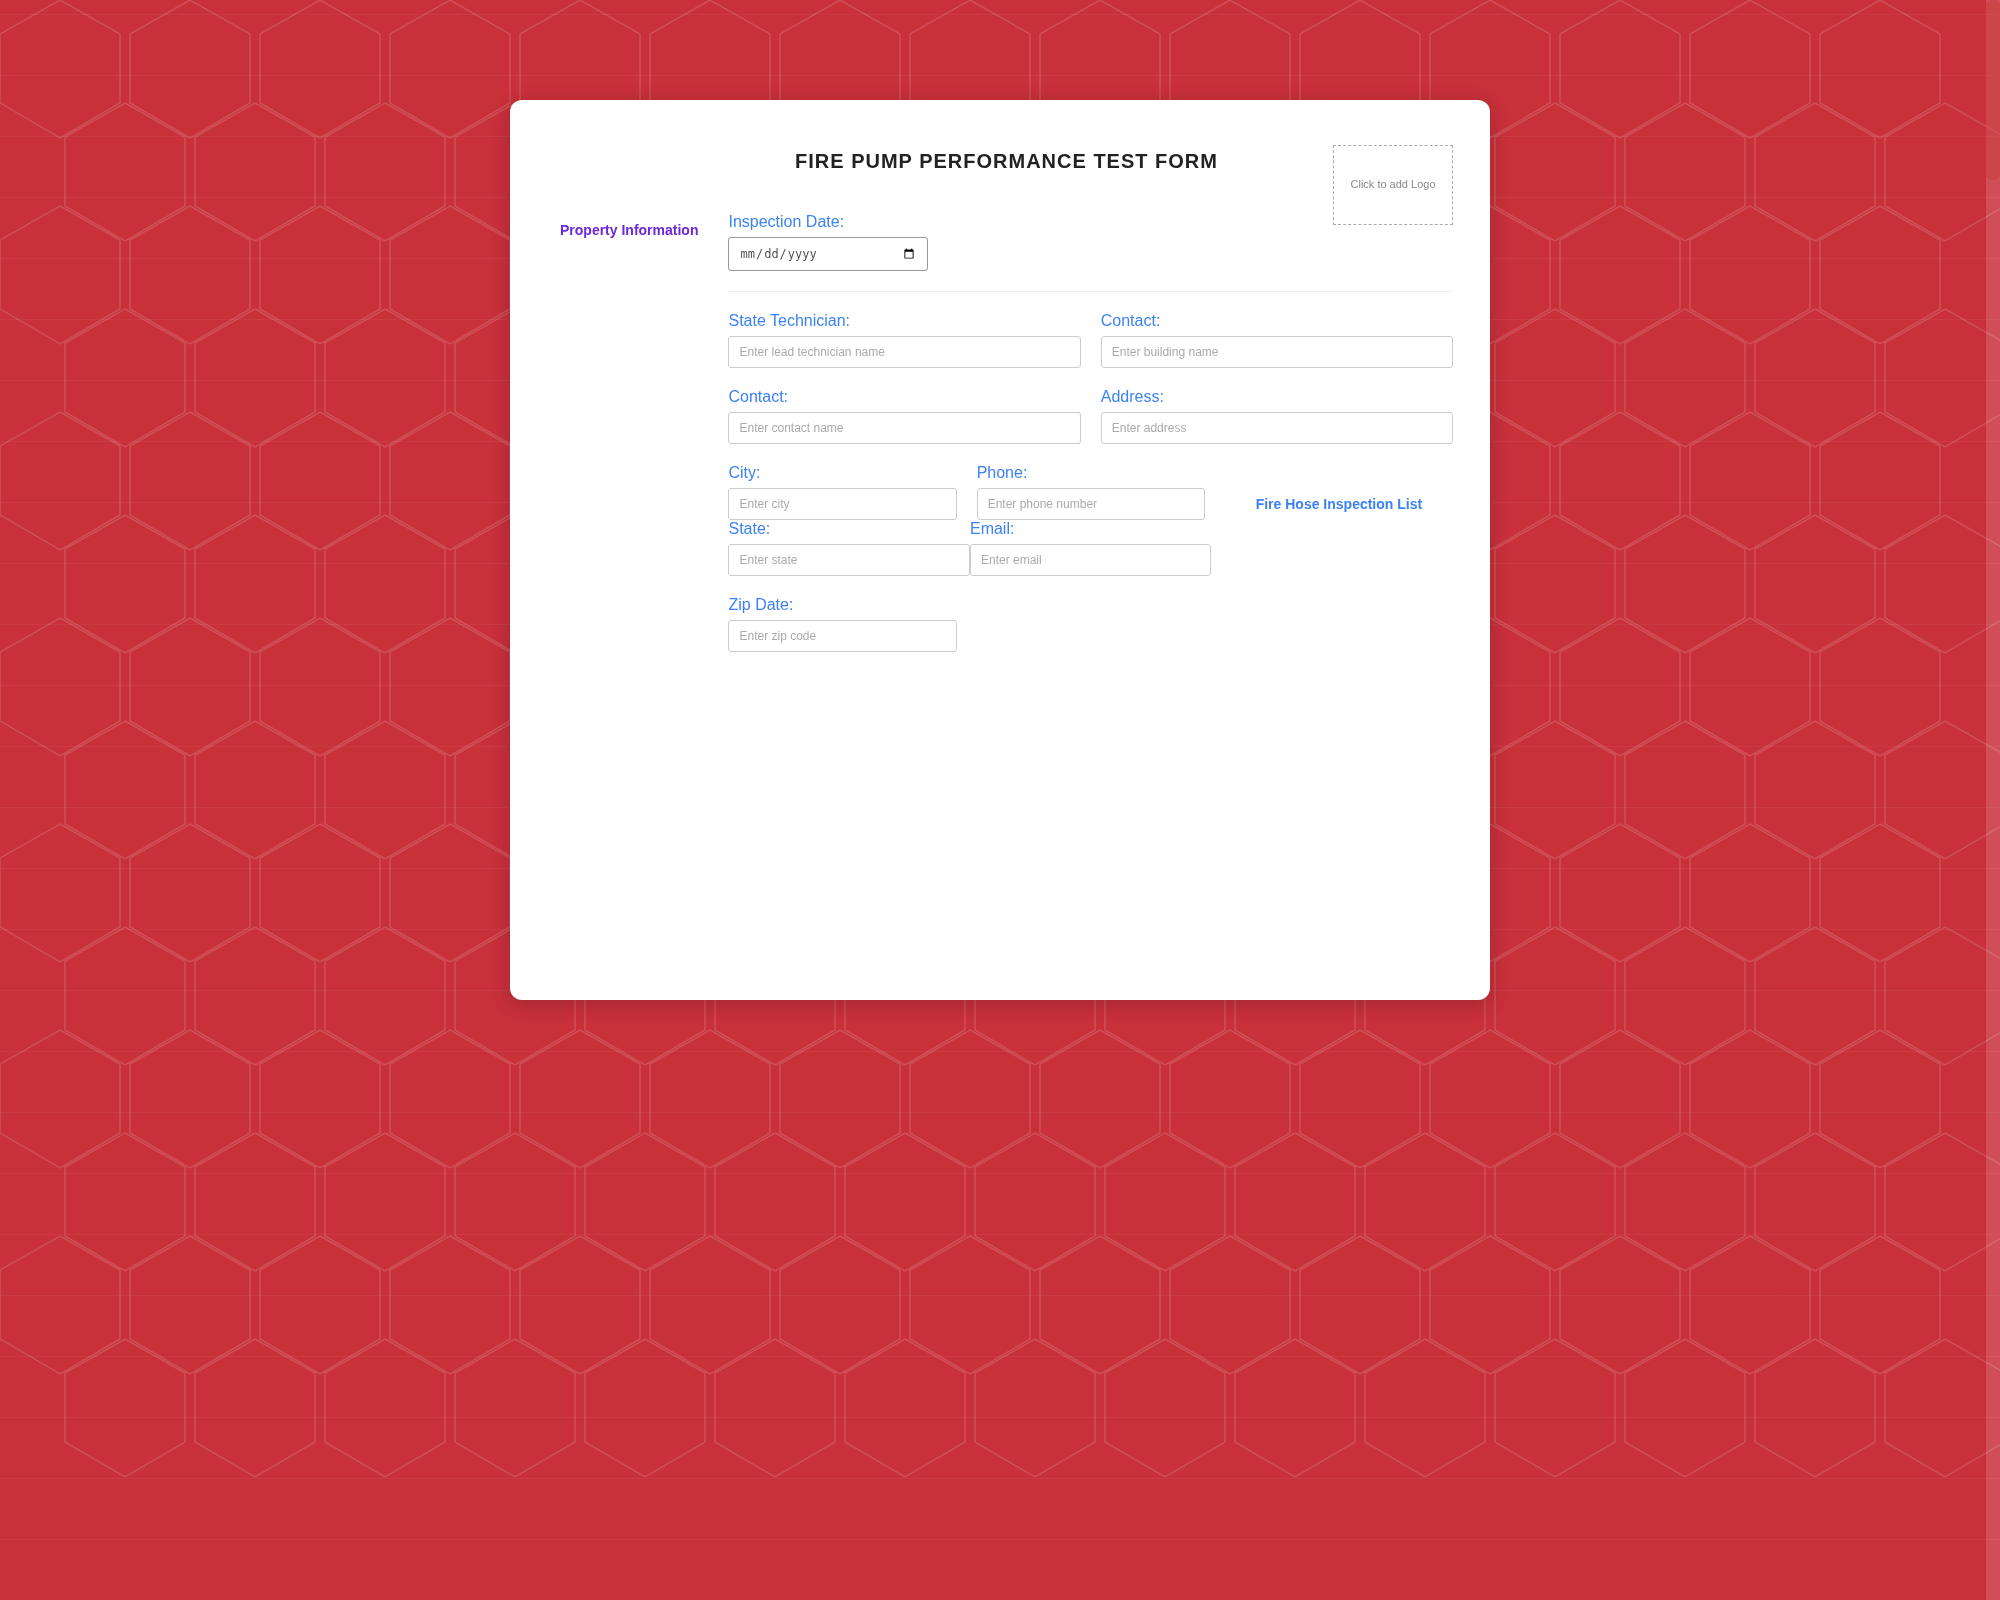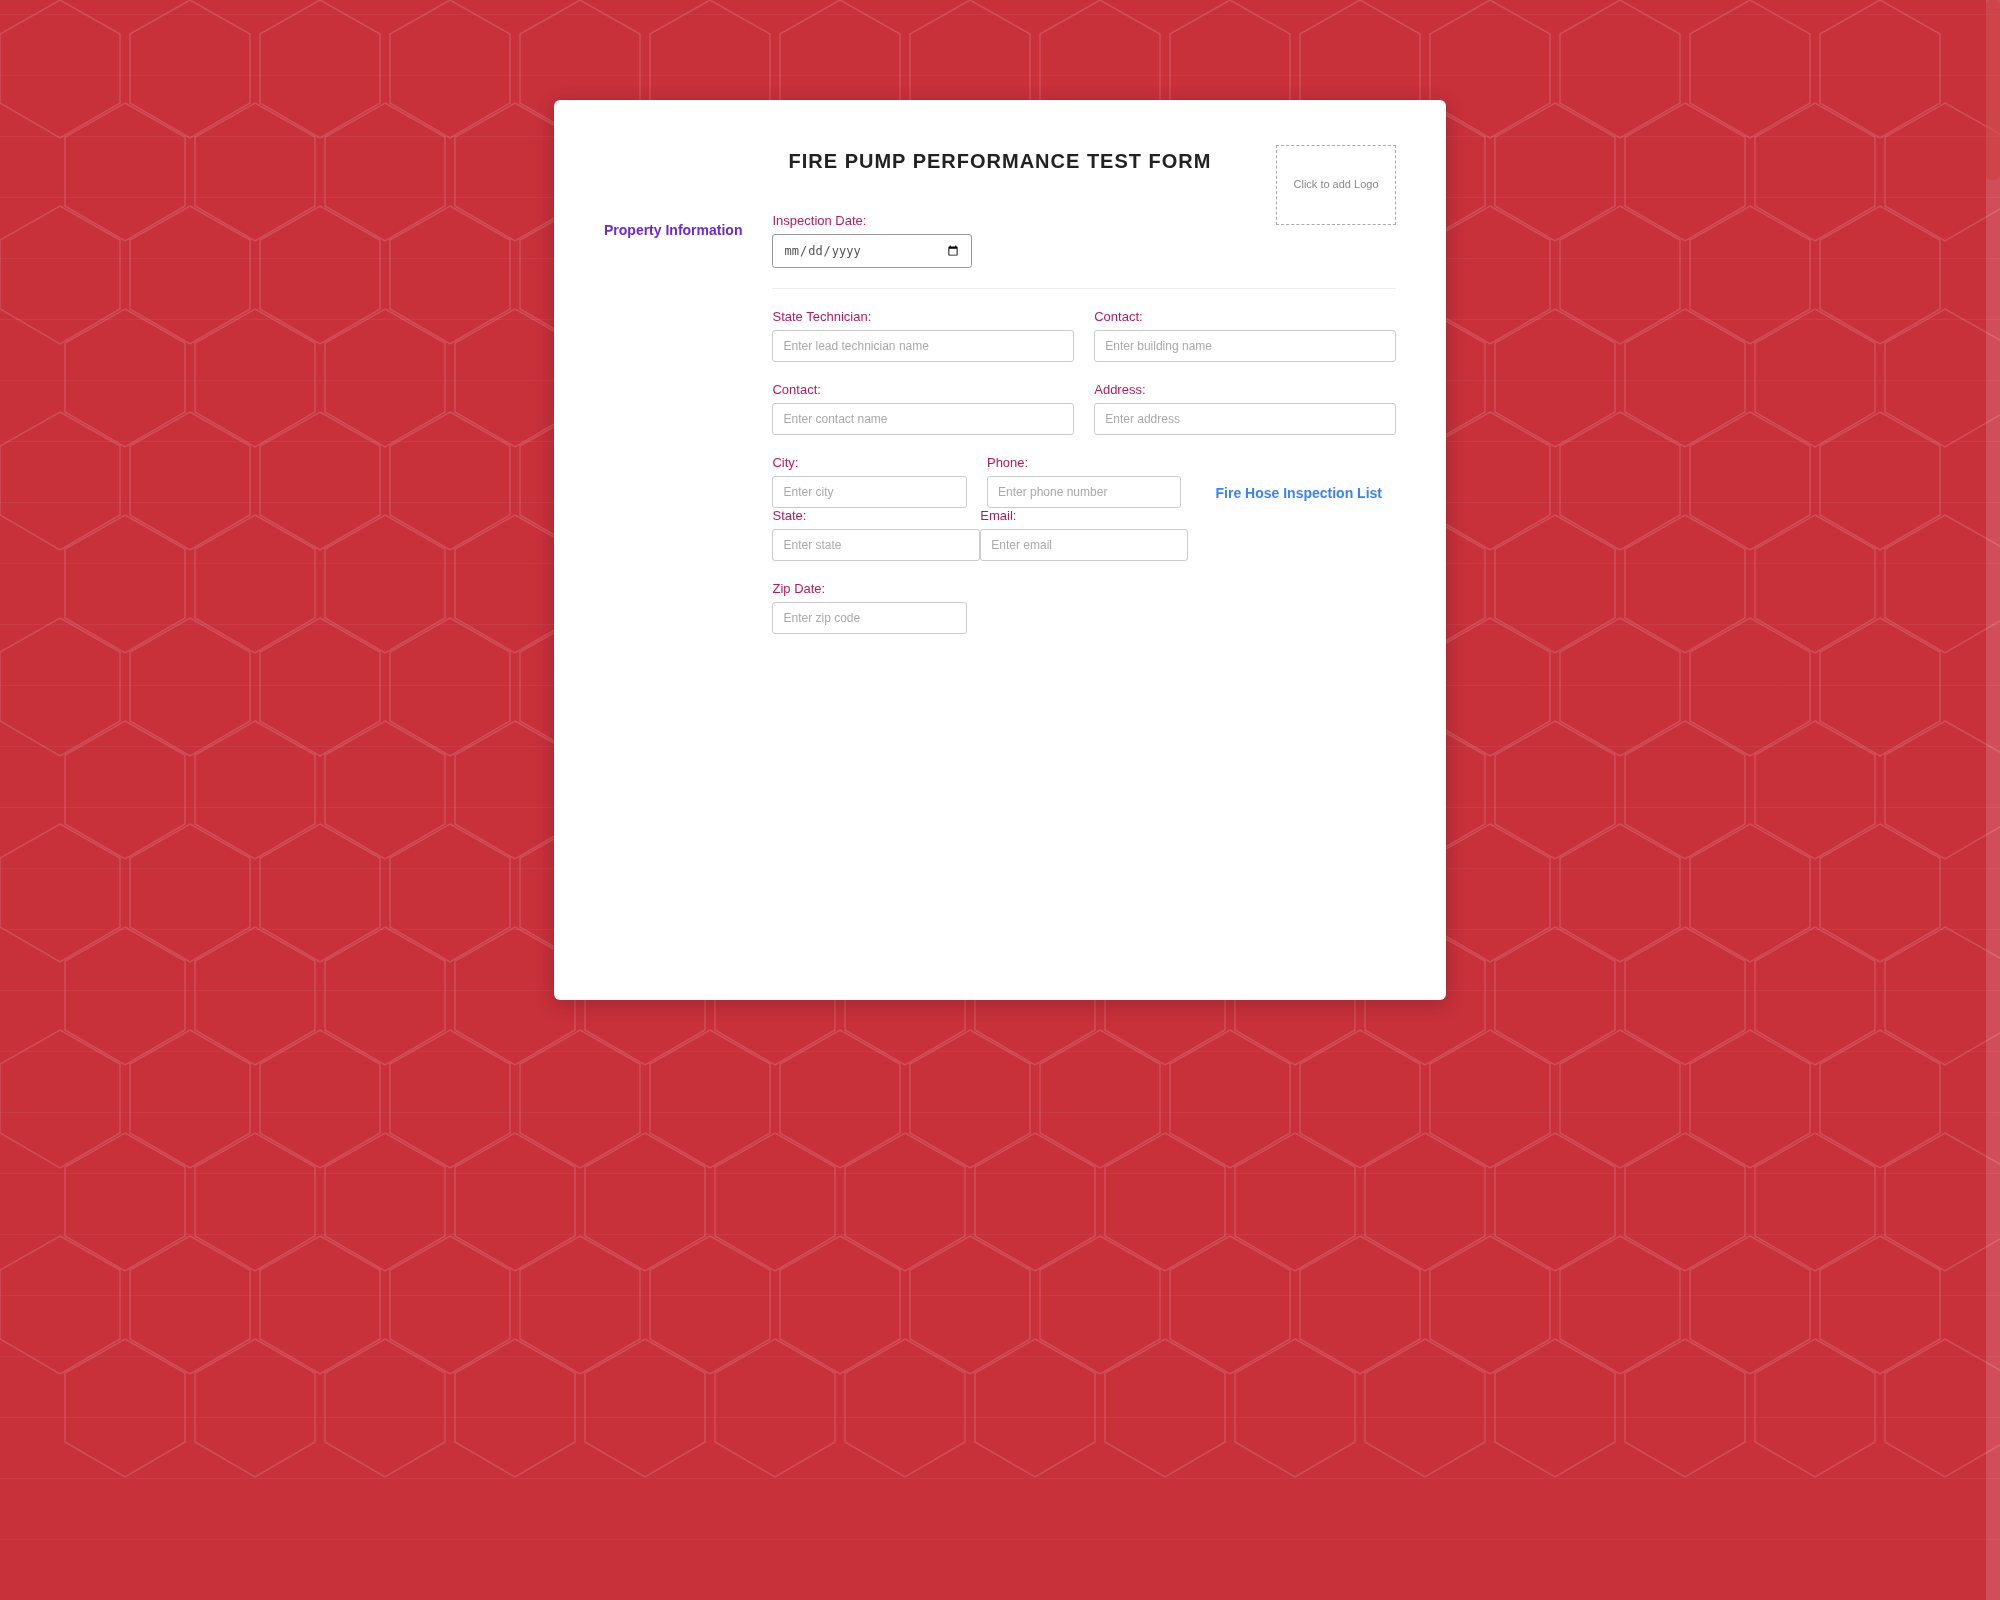--- a/index.html
+++ b/index.html
@@ -39,24 +39,24 @@
 
     .hex-grid {
       position: absolute;
       top: 0; left: 0; right: 0; bottom: 0;
     }
 
     .form-container {
       position: relative;
       z-index: 1;
       background: #ffffff;
-      width: 892px;
+      width: 980px;
       min-height: 900px;
-      padding: 40px 50px 60px 50px;
-      border-radius: 6px;
+      padding: 40px 37px 60px 50px;
+      border-radius: 12px;
       box-shadow: 0 4px 20px rgba(0,0,0,0.2);
     }
 
     .form-header {
       display: flex;
       justify-content: center;
       align-items: flex-start;
       position: relative;
       margin-bottom: 40px;
     }
@@ -91,22 +91,22 @@
     .property-label {
       font-size: 14px;
       font-weight: bold;
       color: #6d28d9;
       white-space: nowrap;
       padding-top: 5px;
       min-width: 130px;
     }
 
     .field-label {
-      font-size: 13px;
-      color: #be185d;
+      font-size: 16px;
+      color: #3b82f6;
       margin-bottom: 6px;
       display: block;
     }
 
     .form-input {
       width: 100%;
       border: 1px solid #ccc;
       border-radius: 3px;
       padding: 8px 10px;
       font-size: 12px;

